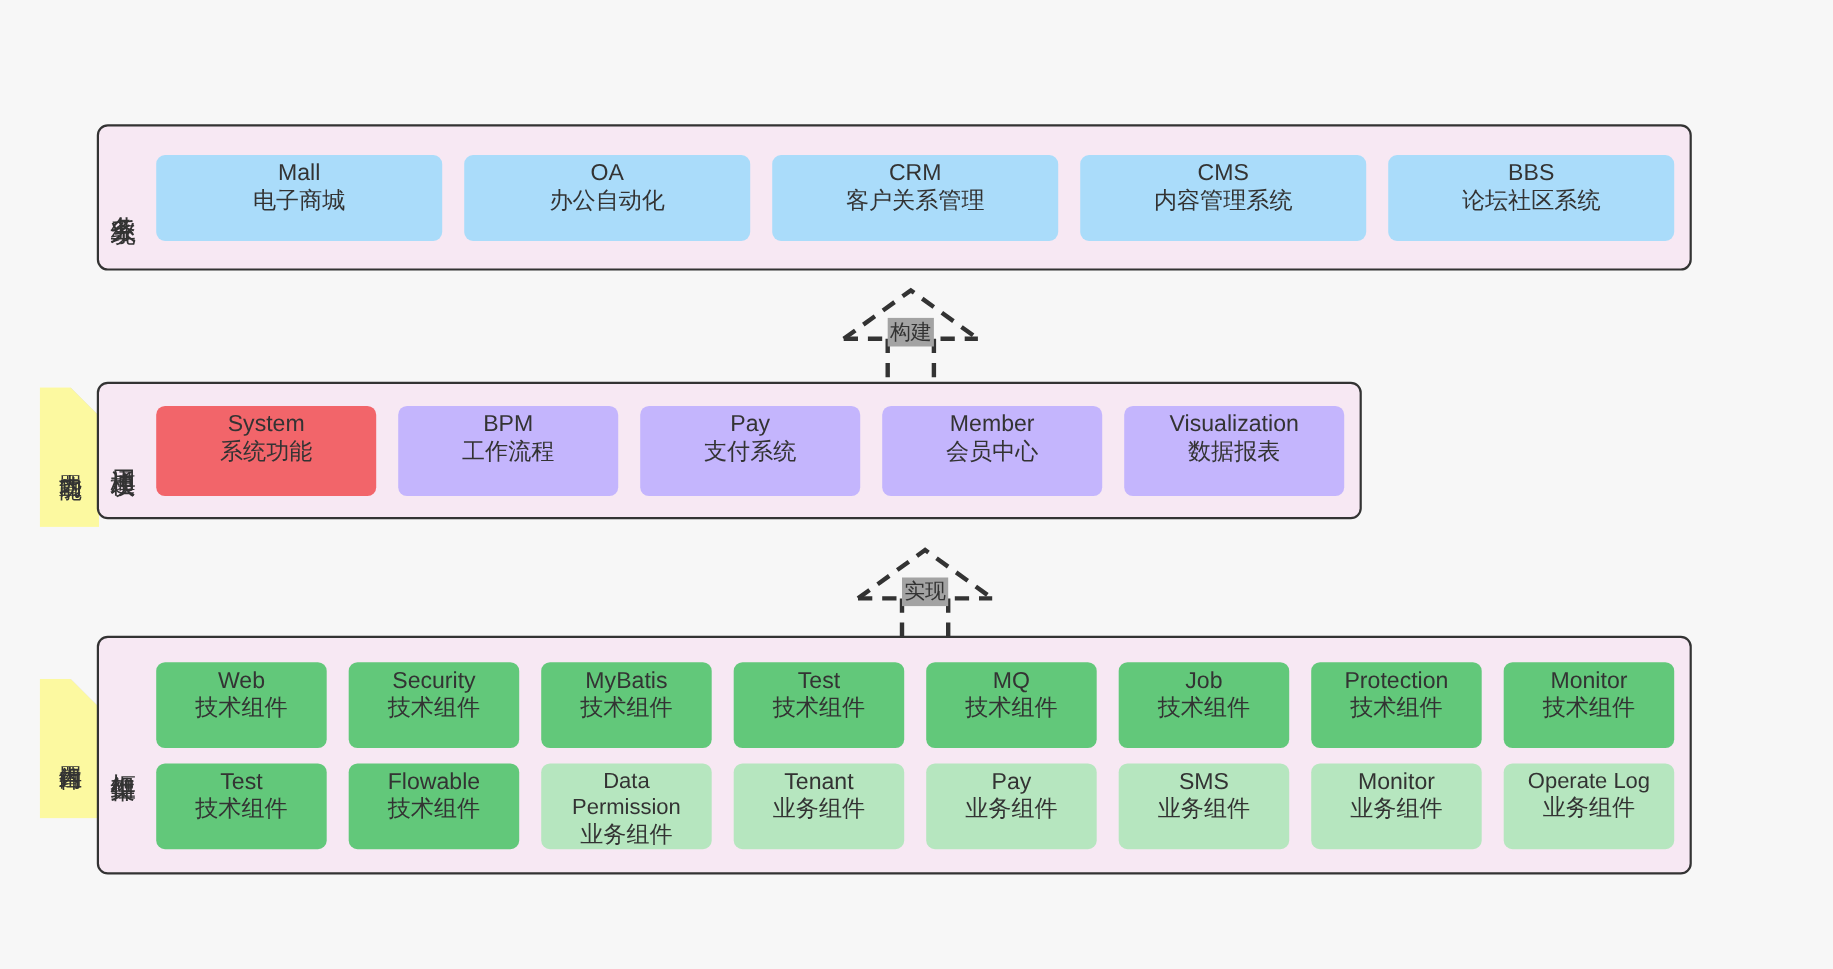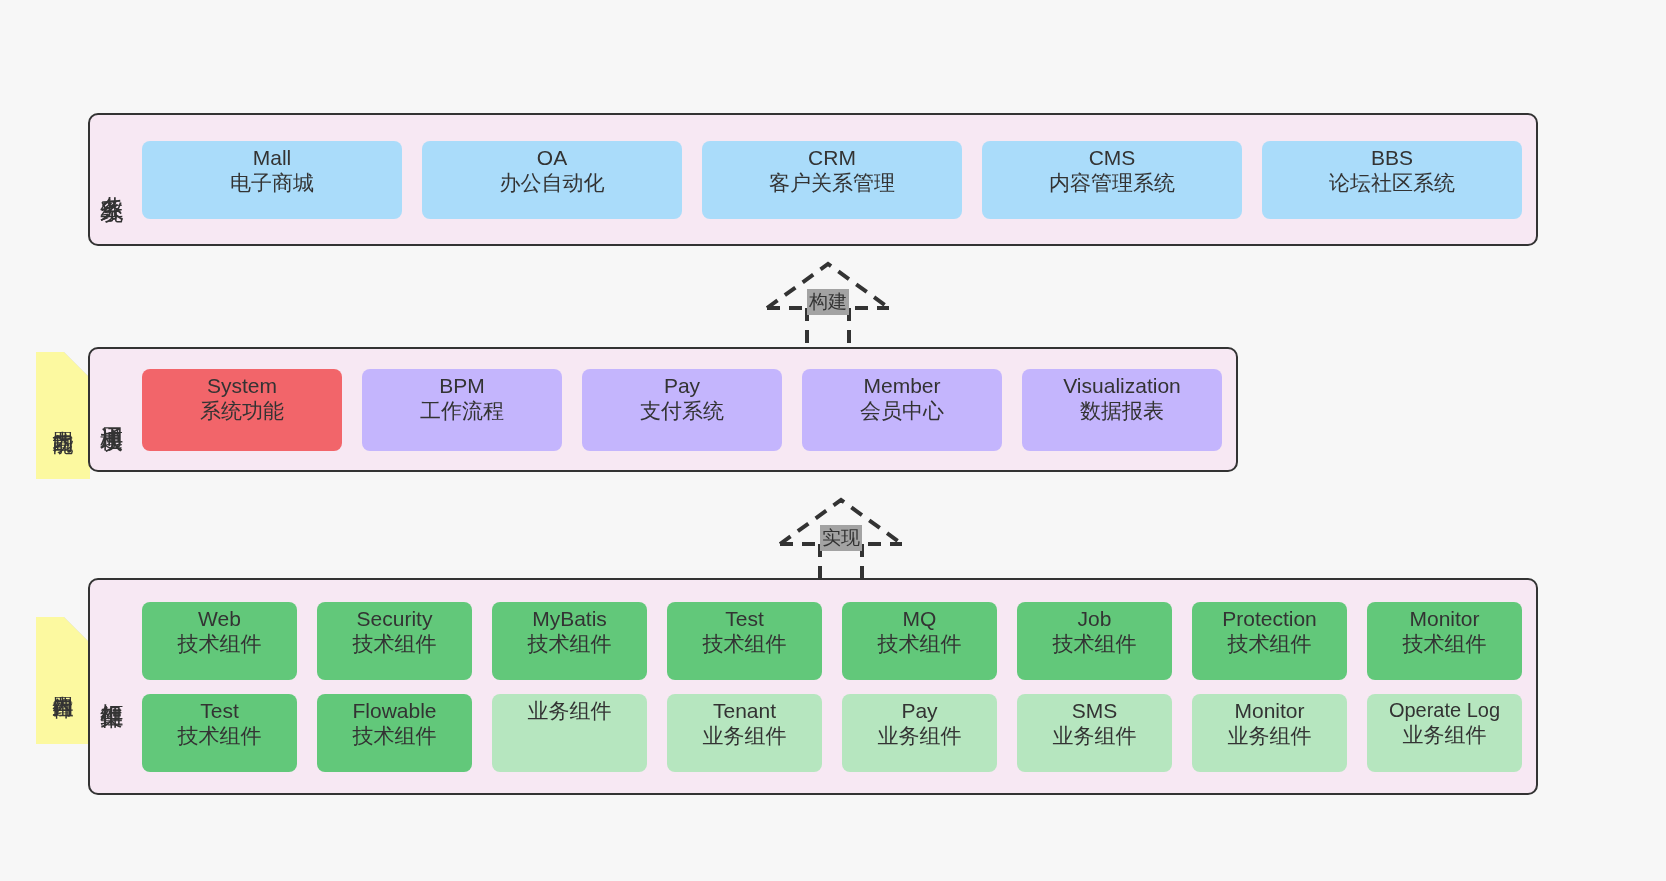--- a/index.html
+++ b/index.html
@@ -273,20 +273,21 @@
       <div class="row" id="row-frame2">
           <div class="box h-frame c-green">
             <div class="b-title">Test</div>
             <div class="b-sub">技术组件</div>
           </div>
           <div class="box h-frame c-green">
             <div class="b-title">Flowable</div>
             <div class="b-sub">技术组件</div>
           </div>
           <div class="box h-frame c-lightgreen multiline">
+            <div class="b-title">Data Permission</div>
             <div class="b-sub">业务组件</div>
           </div>
           <div class="box h-frame c-lightgreen">
             <div class="b-title">Tenant</div>
             <div class="b-sub">业务组件</div>
           </div>
           <div class="box h-frame c-lightgreen">
             <div class="b-title">Pay</div>
             <div class="b-sub">业务组件</div>
           </div>

